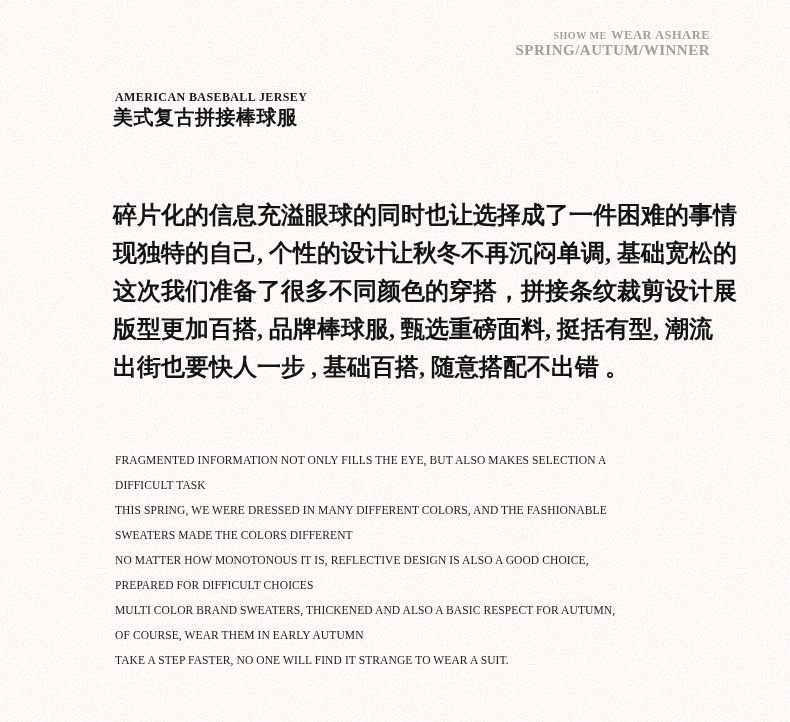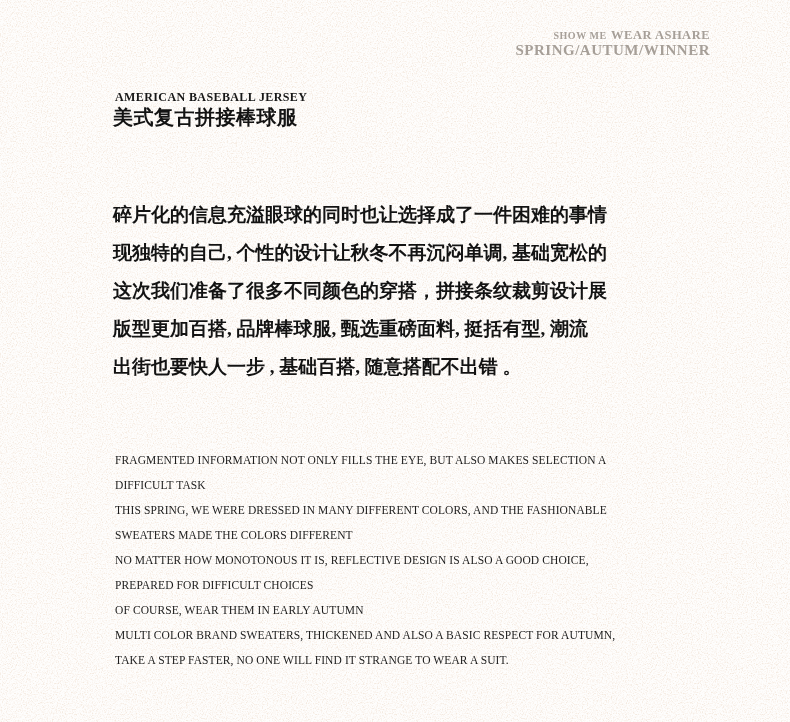--- a/index.html
+++ b/index.html
@@ -58,21 +58,21 @@
     color: #131313;
     letter-spacing: 0.5px;
   }
 
   
   .cn-paragraph {
     position: absolute;
     left: 113px;
     top: 196px;
     width: 600px;
-    font-size: 19px;
+    font-size: 24px;
     font-weight: bold;
     color: #131313;
     line-height: 38px;
     white-space: nowrap;
   }
 
   
   .en-paragraph {
     position: absolute;
     left: 115px;
@@ -129,19 +129,19 @@
       <div class="cn-line">出街也要快人一步 , 基础百搭, 随意搭配不出错 。</div>
     </div>
 
     <div class="en-paragraph">
       <div class="en-line">FRAGMENTED INFORMATION NOT ONLY FILLS THE EYE, BUT ALSO MAKES SELECTION A</div>
       <div class="en-line">DIFFICULT TASK</div>
       <div class="en-line">THIS SPRING, WE WERE DRESSED IN MANY DIFFERENT COLORS, AND THE FASHIONABLE</div>
       <div class="en-line">SWEATERS MADE THE COLORS DIFFERENT</div>
       <div class="en-line">NO MATTER HOW MONOTONOUS IT IS, REFLECTIVE DESIGN IS ALSO A GOOD CHOICE,</div>
       <div class="en-line">PREPARED FOR DIFFICULT CHOICES</div>
+      <div class="en-line">MULTI COLOR BRAND SWEATERS, THICKENED AND ALSO A BASIC RESPECT FOR AUTUMN,</div>
       <div class="en-line">OF COURSE, WEAR THEM IN EARLY AUTUMN</div>
-      <div class="en-line">MULTI COLOR BRAND SWEATERS, THICKENED AND ALSO A BASIC RESPECT FOR AUTUMN,</div>
       <div class="en-line">TAKE A STEP FASTER, NO ONE WILL FIND IT STRANGE TO WEAR A SUIT.</div>
     </div>
 
   </div>
 </div>
 
 </body></html>

